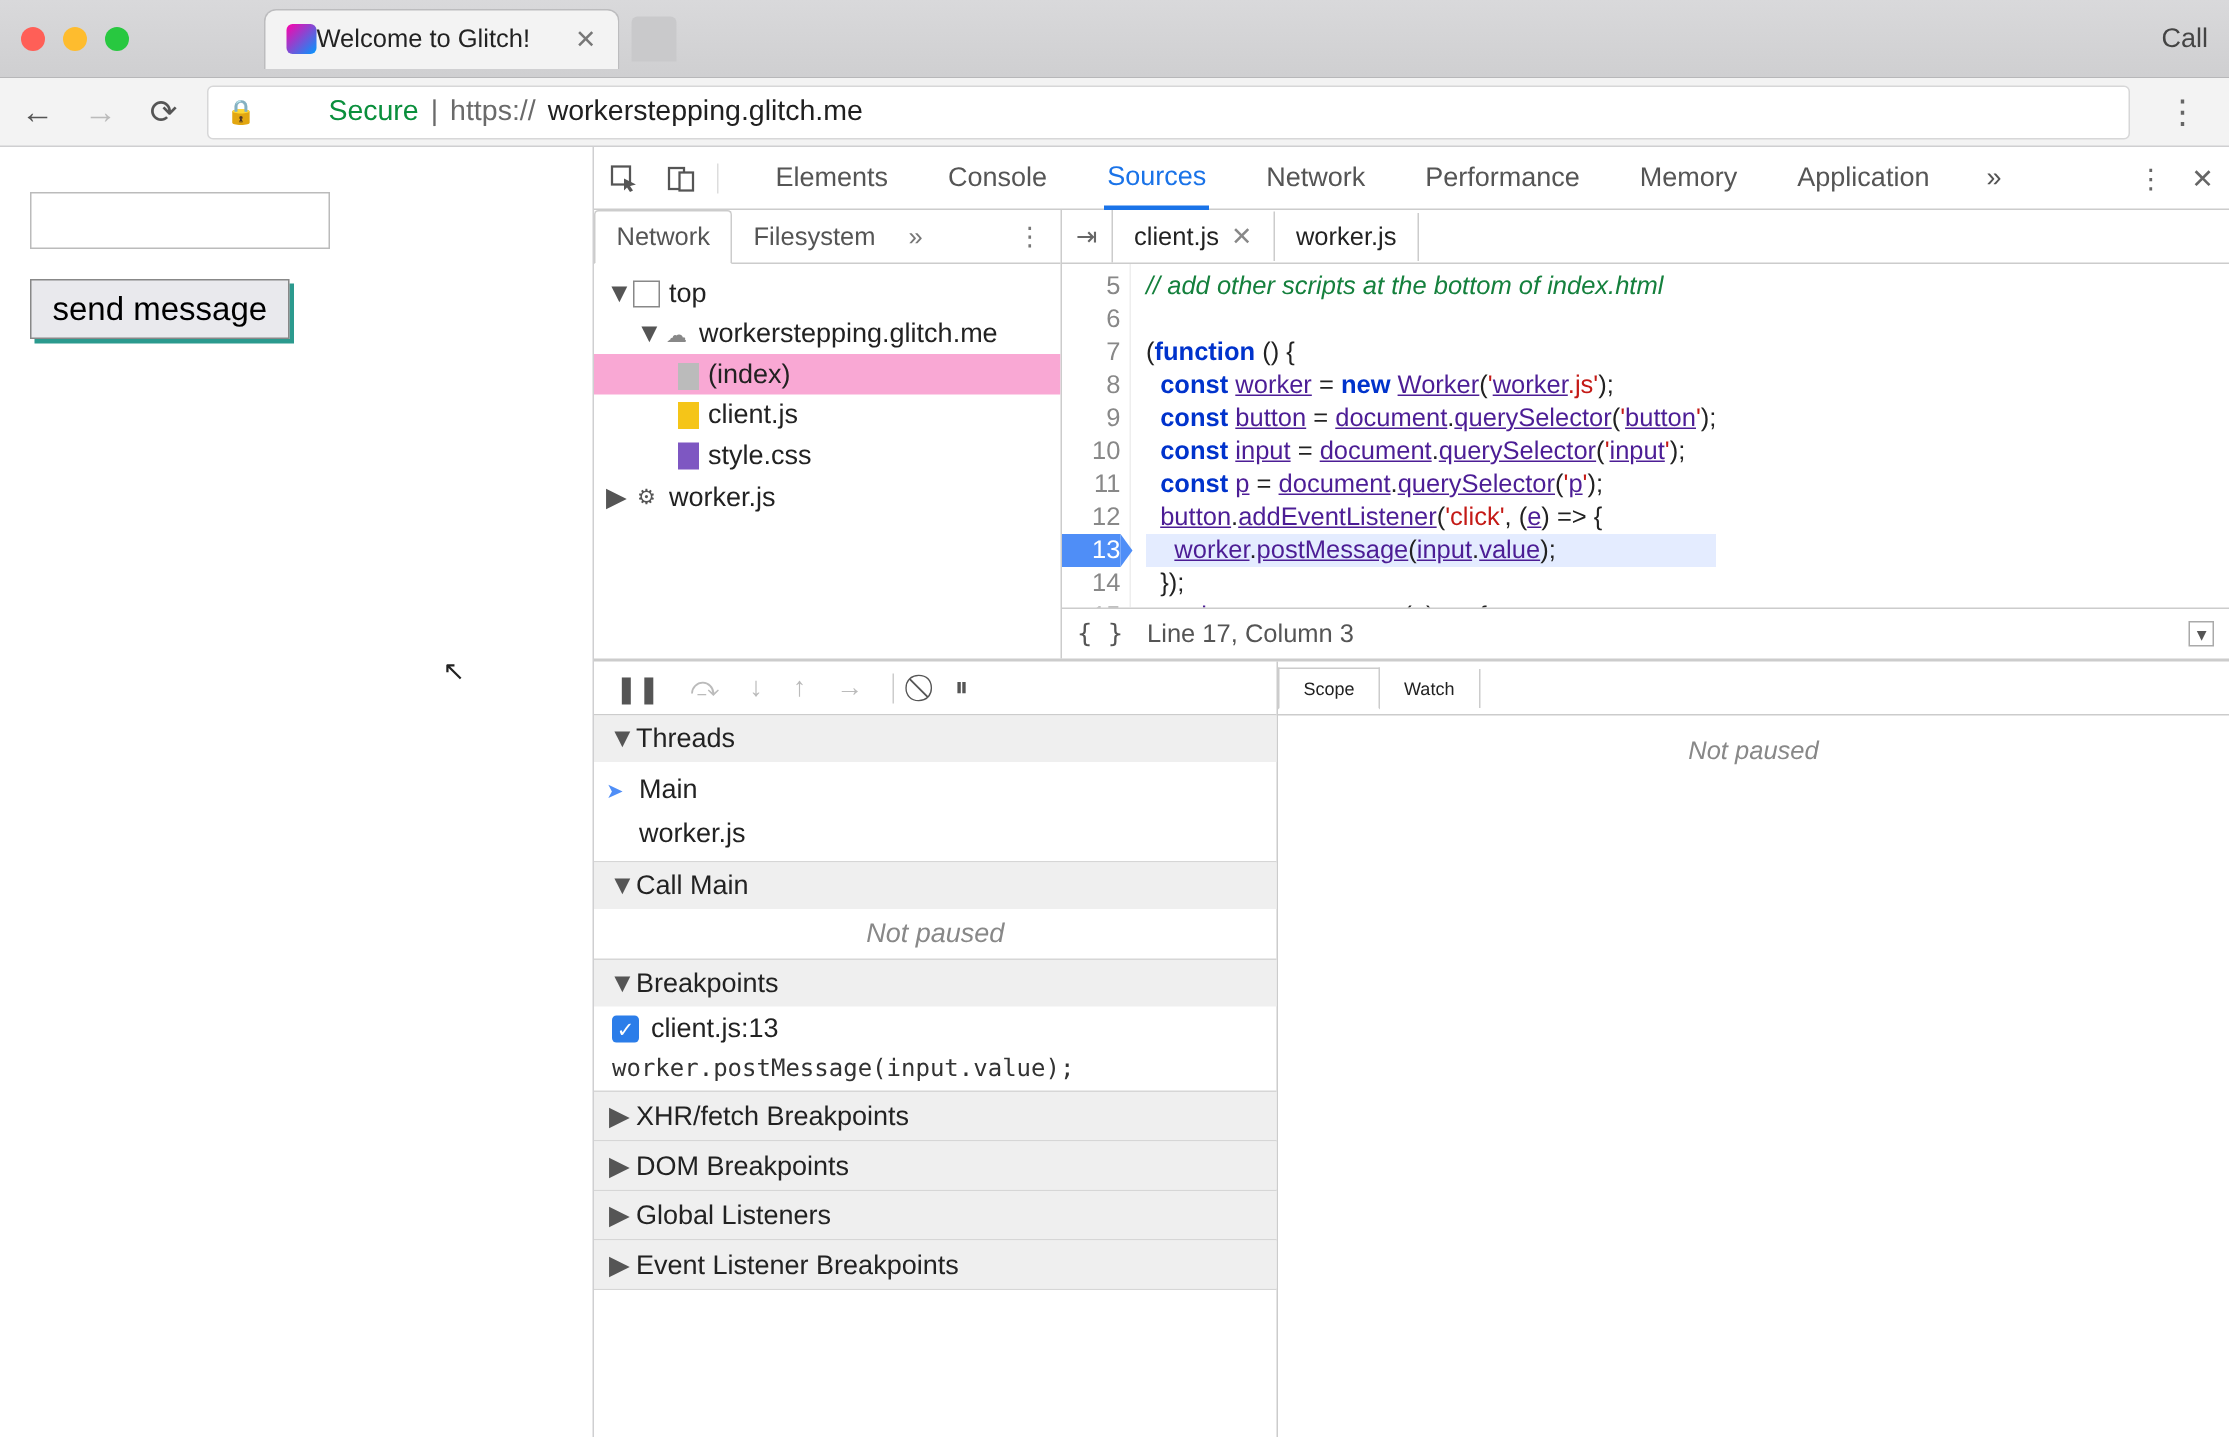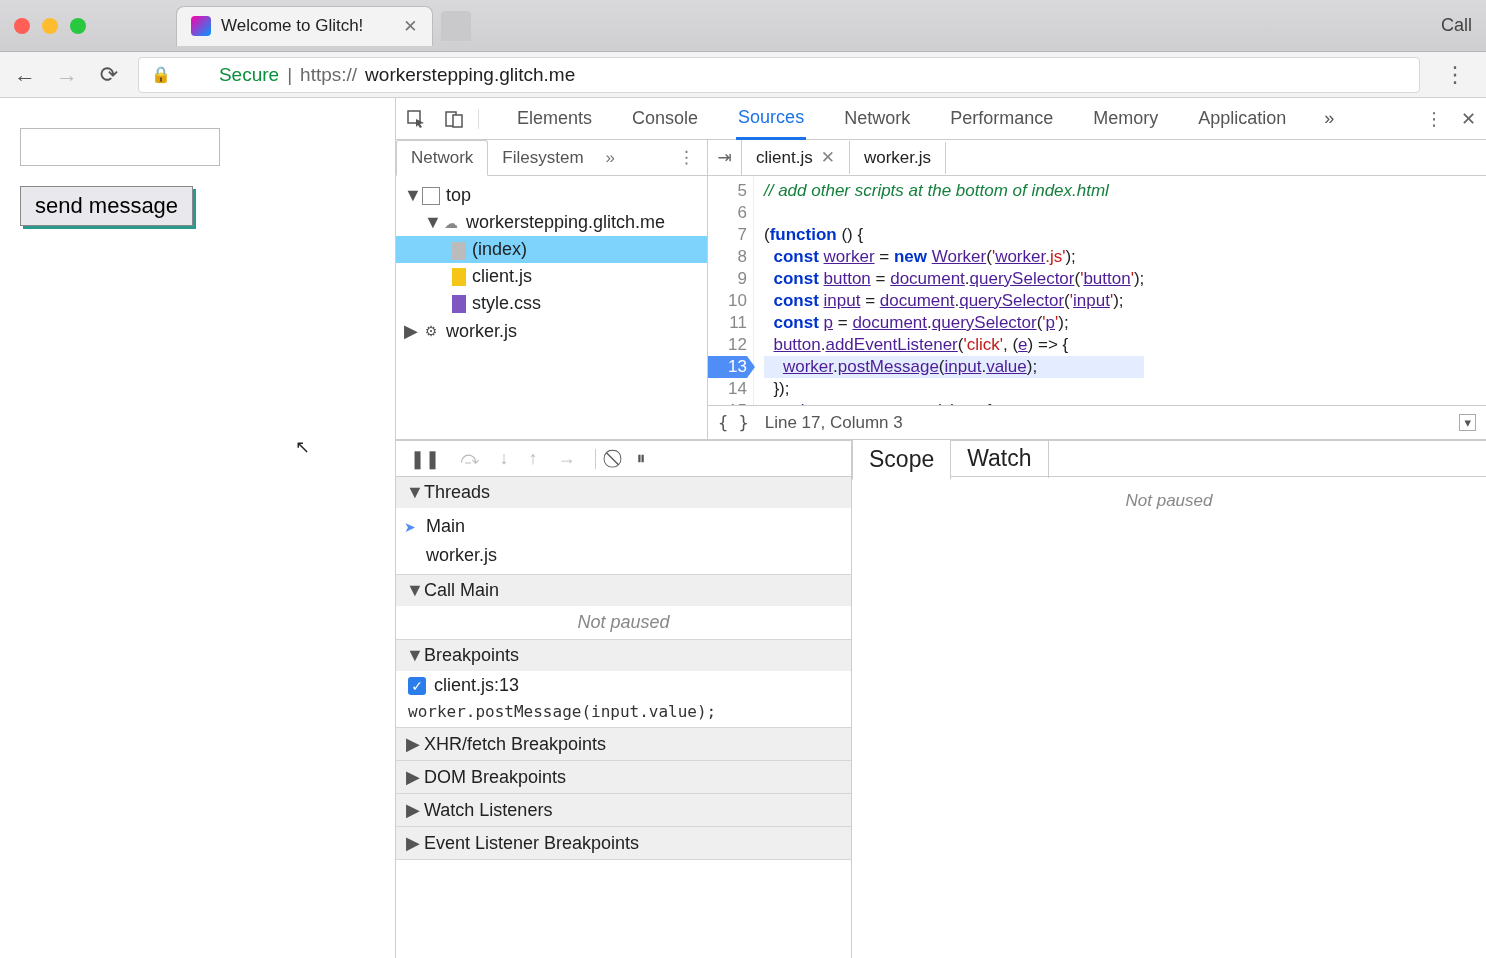--- a/index.html
+++ b/index.html
@@ -3,21 +3,21 @@
 <meta charset="utf-8">
 <style>
 * { margin:0; padding:0; box-sizing:border-box; font-family:-apple-system,BlinkMacSystemFont,"Segoe UI",Helvetica,Arial,sans-serif; }
 body { width:1486px; height:958px; background:#fff; overflow:hidden; font-size:17px; color:#222; }
 
 
 .titlebar { height:52px; background:linear-gradient(#d9d9db,#cfcfd1); display:flex; align-items:center; padding:0 14px; border-bottom:1px solid #b7b7b9; }
 .traffic { display:flex; gap:12px; }
 .traffic span { width:16px; height:16px; border-radius:50%; display:inline-block; }
 .t-red{background:#ff5f57;} .t-yellow{background:#febc2e;} .t-green{background:#28c840;}
-.tab { margin-left:90px; height:40px; background:#f3f3f3; border:1px solid #bcbcbe; border-bottom:none; border-radius:8px 8px 0 0; display:flex; align-items:center; padding:0 14px; gap:10px; }
+.tab { margin-left:90px; height:40px; background:#f3f3f3; border:1px solid #bcbcbe; border-bottom:none; border-radius:8px 8px 0 0; display:flex; align-items:center; padding:0 14px; }
 .favicon { width:20px; height:20px; background:linear-gradient(135deg,#f0a,#09f); border-radius:4px; }
 .tab-title { font-size:17px; }
 .tab-close { margin-left:30px; color:#777; cursor:pointer; }
 .newtab { width:30px; height:30px; margin-left:8px; background:#c9c9cb; border-radius:4px 4px 0 0; }
 .guest { margin-left:auto; font-size:18px; color:#444; }
 
 .toolbar { height:46px; background:#f3f3f3; border-bottom:1px solid #cfcfd1; display:flex; align-items:center; padding:0 12px; gap:16px; }
 .navbtn { width:26px; height:26px; display:flex; align-items:center; justify-content:center; color:#555; font-size:22px; cursor:pointer; }
 .navbtn.dim { color:#bbb; }
 .omnibox { flex:1; height:36px; background:#fff; border:1px solid #d7d7d8; border-radius:4px; display:flex; align-items:center; padding:0 12px; gap:8px; font-size:19px; }
@@ -45,21 +45,21 @@
 .dt-body { flex:1; display:flex; flex-direction:column; }
 .dt-top { display:flex; height:300px; border-bottom:1px solid #ccc; }
 .navcol { width:312px; border-right:1px solid #ccc; display:flex; flex-direction:column; }
 .navcol-tabs { height:36px; border-bottom:1px solid #ccc; display:flex; align-items:center; gap:0; font-size:17px; }
 .navcol-tab { padding:7px 14px; cursor:pointer; color:#555; }
 .navcol-tab.active { background:#fff; border:1px solid #ccc; border-bottom:1px solid #fff; border-radius:3px 3px 0 0; margin-bottom:-1px; }
 .navcol-more{ color:#777; padding:0 8px; cursor:pointer; }
 .navcol-menu{ margin-left:auto; padding:0 12px; color:#777; cursor:pointer; }
 .tree { flex:1; overflow:auto; font-size:18px; padding:6px 0; }
 .tree-row { display:flex; align-items:center; gap:6px; padding:3px 8px; cursor:pointer; }
-.tree-row.sel { background:#7dd3fc;align-items:flex-end; }
+.tree-row.sel { background:#f9a8d4;align-items:flex-end; }
 .indent1{ padding-left:28px; } .indent2{ padding-left:56px; }
 .tri{ display:inline-block; width:12px; color:#555; }
 .ficon{ width:18px; height:18px; display:inline-flex; align-items:center; justify-content:center; font-size:14px; }
 .pageicon{border:1px solid #888;} .cloud{color:#888;} .docicon{background:#bbb;width:14px;height:18px;} .jsicon{background:#f5c518;width:14px;height:18px;} .cssicon{background:#7e57c2;width:14px;height:18px;} .gearicon{color:#555;}
 
 
 .editor { flex:1; display:flex; flex-direction:column; }
 .ed-tabs { height:36px; border-bottom:1px solid #ccc; display:flex; align-items:center; font-size:17px; }
 .ed-slide{ width:34px; text-align:center; color:#666; border-right:1px solid #ccc; height:100%; display:flex; align-items:center; justify-content:center; cursor:pointer;}
 .ed-tab { padding:6px 14px; border-right:1px solid #ccc; cursor:pointer; display:flex; align-items:center; gap:8px;}
@@ -91,21 +91,21 @@
 .sec-body { padding:4px 0; }
 .sec-item { padding:4px 16px 4px 30px; cursor:pointer; display:flex; align-items:center; gap:8px;}
 .sec-item.cur::before{ content:"➤"; color:#4f8ef7; position:absolute; margin-left:-22px; font-size:14px;}
 .np { text-align:center; color:#888; font-style:italic; padding:6px 0;}
 .bp-item { padding:4px 12px; }
 .bp-item label{ display:flex; align-items:center; gap:8px; }
 .bp-code{ font-family:Menlo,monospace; font-size:16px; padding:2px 12px 6px 12px; color:#333;}
 .chk{ width:18px; height:18px; background:#2b7de9; border-radius:3px; display:inline-flex; align-items:center; justify-content:center; color:#fff; font-size:14px;}
 
 .dbg-right { flex:1; display:flex; flex-direction:column; }
-.scope-tabs{ height:36px; border-bottom:1px solid #ccc; display:flex; align-items:center; font-size:23px;}
+.scope-tabs{ height:36px; border-bottom:1px solid #ccc; display:flex; align-items:center; font-size:12px;}
 .scope-tab{ padding:6px 16px; border-right:1px solid #ccc; cursor:pointer;}
 .scope-tab.active{ background:#fff; border:1px solid #ccc; border-bottom:1px solid #fff; margin-bottom:-1px;}
 .scope-body{ flex:1; display:flex; align-items:flex-start; justify-content:center; padding-top:14px; color:#888; font-style:italic;}
 
 .cursor-img{ position:absolute; left:295px; top:436px; font-size:18px; pointer-events:none;}
 svg{ display:block; }
 </style>
 </head>
 <body>
 
@@ -306,21 +306,21 @@
               </div>
               <div class="section">
                 <div class="sec-head">
                   <span class="tri">▶</span>
                   <span>DOM Breakpoints</span>
                 </div>
               </div>
               <div class="section">
                 <div class="sec-head">
                   <span class="tri">▶</span>
-                  <span>Watch Listeners</span>
+                  <span>Global Listeners</span>
                 </div>
               </div>
               <div class="section">
                 <div class="sec-head">
                   <span class="tri">▶</span>
                   <span>Event Listener Breakpoints</span>
                 </div>
               </div>
             </div>
         </div>

